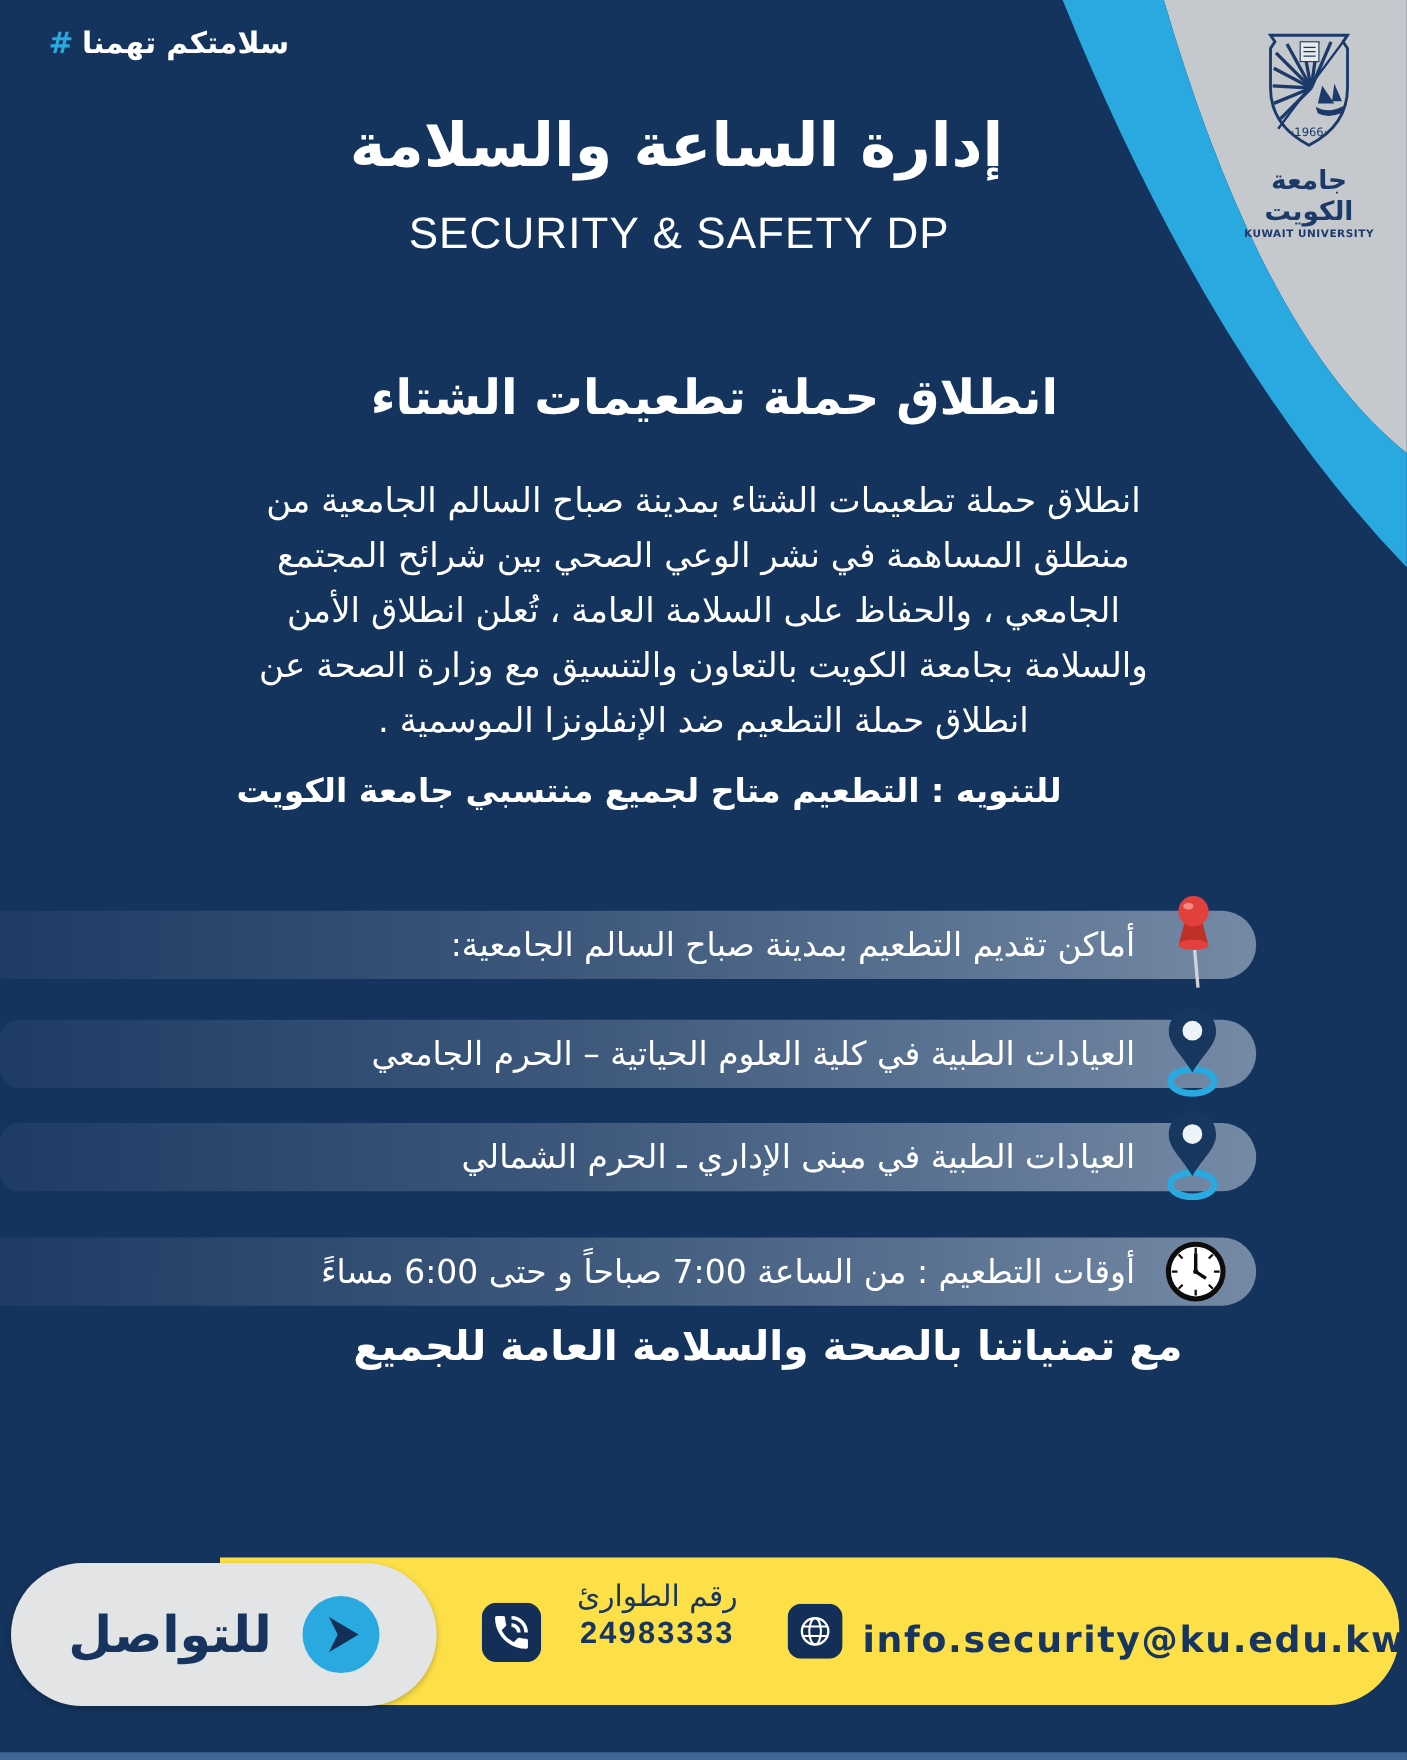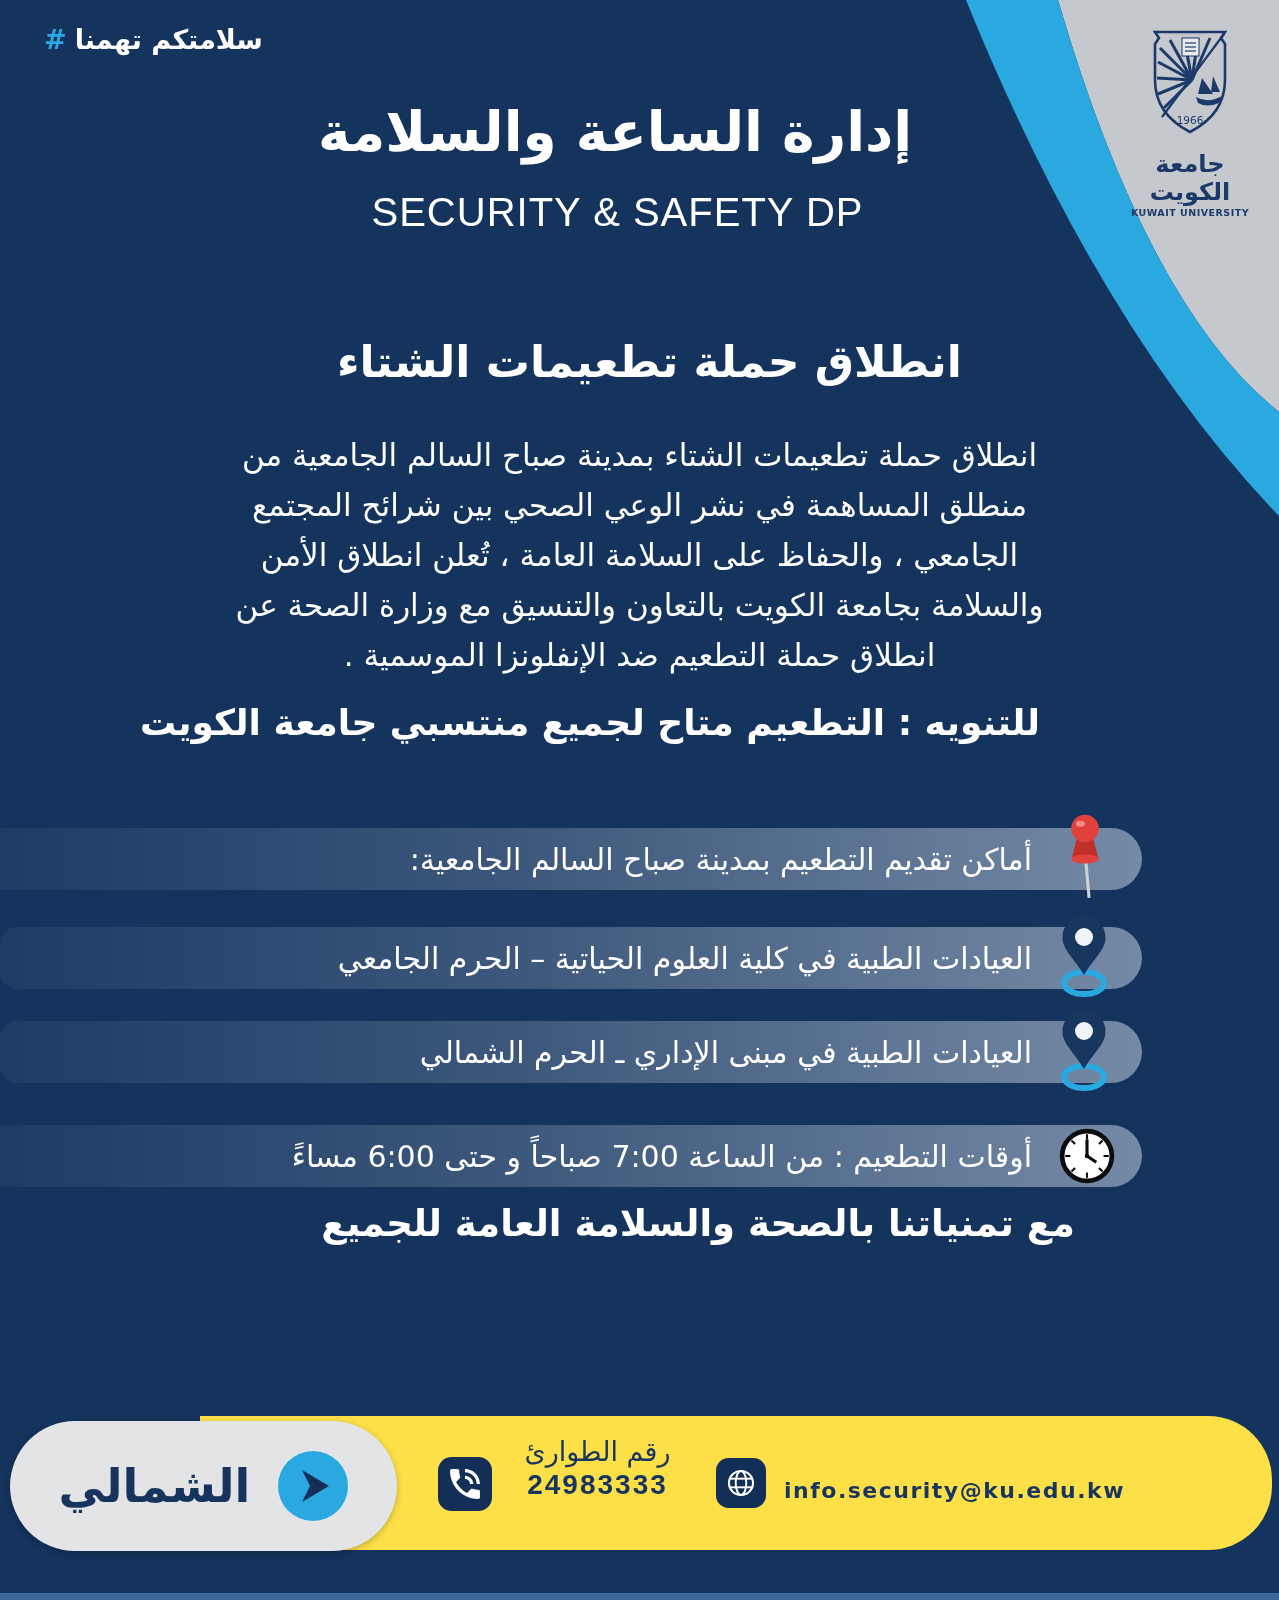--- a/index.html
+++ b/index.html
@@ -19,21 +19,21 @@
   .logo .name-en{font-size:9.5px; font-weight:bold; letter-spacing:0.5px; margin-top:1px;}
 
   
   .dept-title-ar{position:absolute; top:100px; left:0; width:1230px; text-align:center; direction:rtl; color:#fff; font-size:55px; font-weight:bold;}
   .dept-title-en{position:absolute; top:190px; left:0; width:1235px; text-align:center; color:#fff; font-size:40px; font-weight:normal; letter-spacing:1px; font-family:"Liberation Sans","DejaVu Sans",sans-serif;}
 
   
   .heading{position:absolute; top:336px; left:10px; width:1279px; text-align:center; direction:rtl; color:#fff; font-size:44px; font-weight:bold;}
   .paragraph{position:absolute; top:430px; left:0; width:1279px; text-align:center; direction:rtl; color:#fff; font-size:31px; line-height:50px;}
   .paragraph span{display:block;}
-  .note{position:absolute; top:702px; left:0; width:1180px; text-align:center; direction:rtl; color:#fff; font-size:36px; font-weight:bold;}
+  .note{position:absolute; top:702px; left:0; width:1180px; text-align:center; direction:rtl; color:#fff; font-size:30px; font-weight:bold;}
 
   
   .info-row{position:absolute; left:0; width:1142px; height:62px; border-radius:0 62px 62px 0;
     background:linear-gradient(to right, rgba(205,217,231,0.05) 0%, rgba(205,217,231,0.22) 45%, rgba(205,217,231,0.52) 100%);
     display:flex; align-items:center; direction:rtl; color:#fff; font-size:30px; box-sizing:border-box; padding-right:110px;margin-top:38px;}
   .info-row .row-icon{position:absolute; right:26px;}
   .row-1{top:790px;}
   .row-2{top:889px; border-radius:34px 62px 62px 34px;}
   .row-3{top:983px; border-radius:34px 62px 62px 34px;}
   .row-4{top:1087px;}
@@ -45,21 +45,21 @@
   .contact-bar{position:absolute; top:1416px; left:200px; width:1072px; height:134px; background:#fde047; border-radius:0 64px 64px 0;}
   .contact-pill{position:absolute; top:1421px; left:10px; width:387px; height:130px; background:#e3e4e6; border-radius:65px;
     display:flex; align-items:center; justify-content:center; gap:28px; box-shadow:0 2px 6px rgba(0,0,0,0.25);}
   .contact-pill .contact-label{color:#17345e; font-size:46px; font-weight:bold; direction:rtl;}
   .arrow-circle{width:70px; height:70px; border-radius:50%; background:#29a9e0; display:flex; align-items:center; justify-content:center;}
   .phone-badge{position:absolute; left:238px; top:41px;}
   .emergency{position:absolute; left:300px; top:20px; width:195px; text-align:center; color:#17355f;}
   .emergency .em-label{font-size:27px; direction:rtl;}
   .emergency .em-number{font-size:28px; font-weight:bold; letter-spacing:2px; margin-top:2px; font-family:"Liberation Sans","DejaVu Sans",sans-serif;}
   .globe-badge{position:absolute; left:516px; top:42px;}
-  .email{position:absolute; left:584px; top:0; height:148px; display:flex; align-items:center; color:#17355f; font-size:22px; font-weight:bold; letter-spacing:1.5px;}
+  .email{position:absolute; left:584px; top:0; height:148px; display:flex; align-items:center; color:#17355f; font-size:33px; font-weight:bold; letter-spacing:1.5px;}
 
   .bottom-strip{position:absolute; bottom:0; left:0; width:100%; height:7px; background:#3c6695;}
 </style>
 </head>
 <body>
 
 <div class="poster">
 
   <svg class="swoosh" width="381" height="560" viewBox="898 0 381 560">
     <path d="M1058 0 L1279 0 L1279 412 Q1148 308 1058 0 Z" fill="#c5c9ce"></path>
@@ -197,21 +197,21 @@
         <circle cx="26" cy="26" r="12.5" stroke="#ffffff" stroke-width="2.2" fill="none"></circle>
         <ellipse cx="26" cy="26" rx="5.5" ry="12.5" stroke="#ffffff" stroke-width="2" fill="none"></ellipse>
         <line x1="13.8" y1="21.5" x2="38.2" y2="21.5" stroke="#ffffff" stroke-width="2"></line>
         <line x1="13.8" y1="30.5" x2="38.2" y2="30.5" stroke="#ffffff" stroke-width="2"></line>
       </svg>
     </span>
     <div class="email">info.security@ku.edu.kw</div>
   </div>
 
   <div class="contact-pill">
-    <span class="contact-label">الشمالي</span>
+    <span class="contact-label">للتواصل</span>
     <span class="arrow-circle">
       <svg width="40" height="40" viewBox="-20 -20 40 40">
         <path d="M-11 -16 L16 0 L-11 16 L-3 0 Z" fill="#142f57"></path>
       </svg>
     </span>
   </div>
 
   <div class="bottom-strip"></div>
 
 </div>

